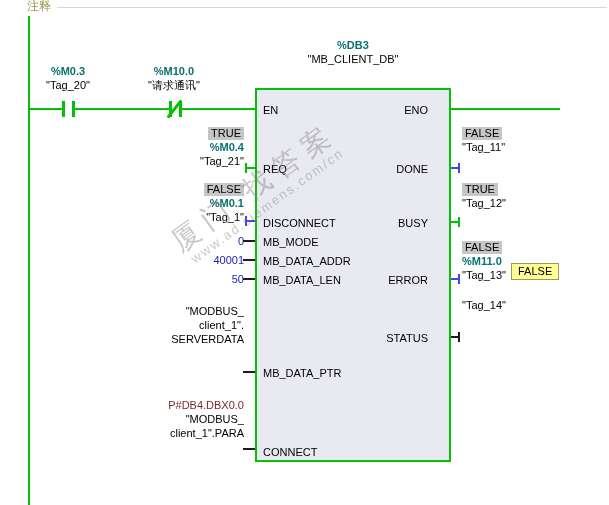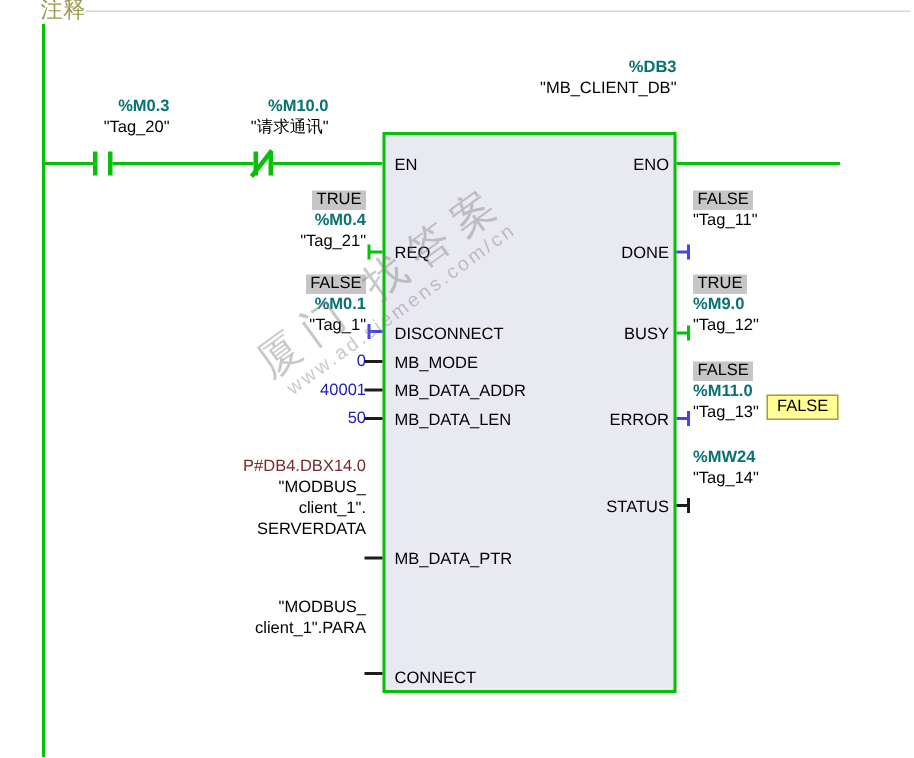--- a/index.html
+++ b/index.html
@@ -1,44 +1,44 @@
 <!DOCTYPE html>
 <html><head>
 <meta charset="utf-8">
 <style>
   *{margin:0;padding:0;box-sizing:border-box}
   html,body{background:#fff}
   body{font-family:"Liberation Sans",sans-serif;}
   .canvas{position:relative;width:609px;height:505px;background:#ffffff;overflow:hidden;font-size:11px;color:#000}
-  .comment{position:absolute;left:27px;top:0;color:#9b9b4f;font-size:15px;line-height:13px}
+  .comment{position:absolute;left:27px;top:0;color:#9b9b4f;font-size:12px;line-height:13px}
   .divider{position:absolute;left:57px;top:7px;width:550px;height:1px;background:#d6d6d6}
   .wire{position:absolute;background:#05c105}
   .wire-h{height:2px}
   .wire-v{width:2px}
   .wire-black{position:absolute;background:#1c1c1c;height:2px}
   .wire-bluedash{position:absolute;height:0;border-top:2px dashed #4646e6}
   .tick{position:absolute;width:2px;height:10px}
   .tick-green{background:#05c105}
   .tick-blue{background:#4646e6}
   .tick-black{background:#1c1c1c}
   .contact-bar{position:absolute;width:3px;height:16px;background:#05c105}
   .nc-slash{position:absolute;width:3px;height:22px;background:#05c105;transform:rotate(38deg)}
   .addr{color:#087171;font-weight:bold;white-space:nowrap}
   .tag{color:#000;white-space:nowrap}
   .const{color:#2222bb;white-space:nowrap}
   .ptr{color:#7a2a2a;white-space:nowrap}
   .valbox{display:inline-block;background:#c6c6c6;color:#000;padding:0 3px;line-height:13px}
   .stack-r{position:absolute;text-align:right;line-height:14px}
   .stack-l{position:absolute;text-align:left;line-height:14px}
-  .stack-c{position:absolute;text-align:right;line-height:14px}
+  .stack-c{position:absolute;text-align:center;line-height:14px}
   .block{position:absolute;left:255px;top:88px;width:196px;height:374px;background:#e9e9f2;border:2px solid #05c105}
   .block-title{position:absolute;left:0;top:0;right:0;height:17px;background:#d2d2dc;border-bottom:1px solid #a9a9b8;text-align:center;font-weight:bold;line-height:16px}
   .pin{position:absolute;white-space:nowrap;line-height:13px;color:#000}
   .pin-l{left:6px}
-  .pin-r{right:3px;text-align:left}
+  .pin-r{right:21px;text-align:left}
   .tooltip{position:absolute;left:511px;top:263px;background:#ffff96;border:1px solid #9a9a5a;padding:1px 6px;line-height:13px;white-space:nowrap}
   .watermark{position:absolute;left:125px;top:268px;width:330px;transform:rotate(-36deg);transform-origin:left center;color:rgba(125,125,125,0.42);text-align:center;pointer-events:none}
   .watermark .wm-big{font-size:28px;letter-spacing:8px;line-height:30px;white-space:nowrap}
   .watermark .wm-small{font-size:13px;letter-spacing:2px;line-height:15px;white-space:nowrap}
 </style>
 </head>
 <body>
 
 <div class="canvas">
 
@@ -118,60 +118,58 @@
     <div class="const">40001</div>
   </div>
   <div class="wire-black" style="left:243px;top:259px;width:12px"></div>
 
   <div class="stack-r" style="left:114px;top:272px;width:130px">
     <div class="const">50</div>
   </div>
   <div class="wire-black" style="left:243px;top:278px;width:12px"></div>
 
   <div class="stack-r" style="left:104px;top:304px;width:140px">
-    <div class="ptr">P#DB4.DBX14.0</div>
     <div class="tag">"MODBUS_</div>
     <div class="tag">client_1".</div>
     <div class="tag">SERVERDATA</div>
   </div>
   <div class="wire-black" style="left:243px;top:371px;width:12px"></div>
 
   <div class="stack-r" style="left:104px;top:398px;width:140px">
+    <div class="ptr">P#DB4.DBX0.0</div>
     <div class="tag">"MODBUS_</div>
     <div class="tag">client_1".PARA</div>
   </div>
   <div class="wire-black" style="left:243px;top:448px;width:12px"></div>
 
   <div class="wire-bluedash" style="left:451px;top:167px;width:9px"></div>
   <div class="tick tick-blue" style="left:458px;top:163px"></div>
   <div class="stack-l" style="left:462px;top:126px;width:130px">
     <div><span class="valbox">FALSE</span></div>
     <div class="tag">"Tag_11"</div>
   </div>
 
   <div class="wire wire-h" style="left:451px;top:221px;width:9px"></div>
   <div class="tick tick-green" style="left:458px;top:217px"></div>
   <div class="stack-l" style="left:462px;top:182px;width:130px">
     <div><span class="valbox">TRUE</span></div>
-    <div class="addr">%M9.0</div>
     <div class="tag">"Tag_12"</div>
   </div>
 
   <div class="wire-bluedash" style="left:451px;top:278px;width:9px"></div>
   <div class="tick tick-blue" style="left:458px;top:274px"></div>
   <div class="stack-l" style="left:462px;top:240px;width:130px">
     <div><span class="valbox">FALSE</span></div>
     <div class="addr">%M11.0</div>
     <div class="tag">"Tag_13"</div>
   </div>
 
   <div class="wire-black" style="left:451px;top:336px;width:9px"></div>
   <div class="tick tick-black" style="left:458px;top:332px"></div>
   <div class="stack-l" style="left:462px;top:298px;width:130px">
-    <div class="addr">%MW24</div>
     <div class="tag">"Tag_14"</div>
   </div>
 
   <div class="watermark">
     <div class="wm-big">厦门 找答案</div>
     <div class="wm-small">www.ad.siemens.com/cn</div>
   </div>
 
   <div class="tooltip">FALSE</div>
 

